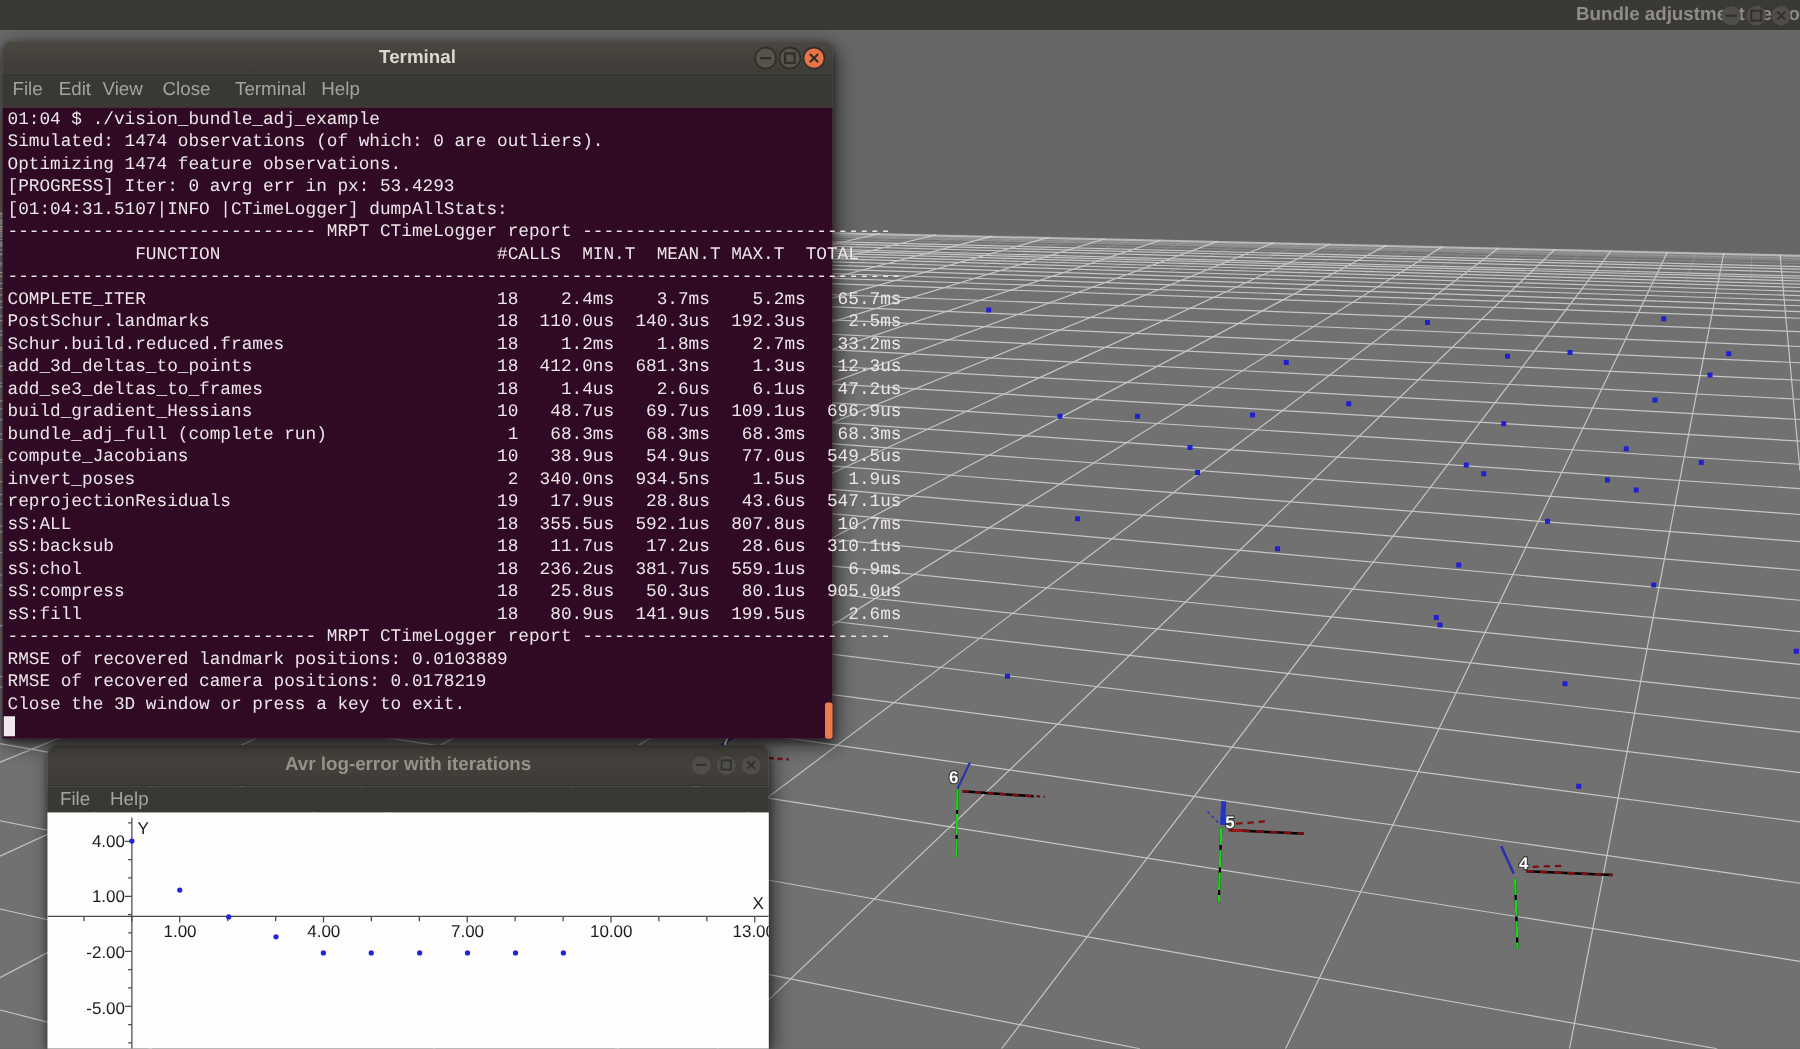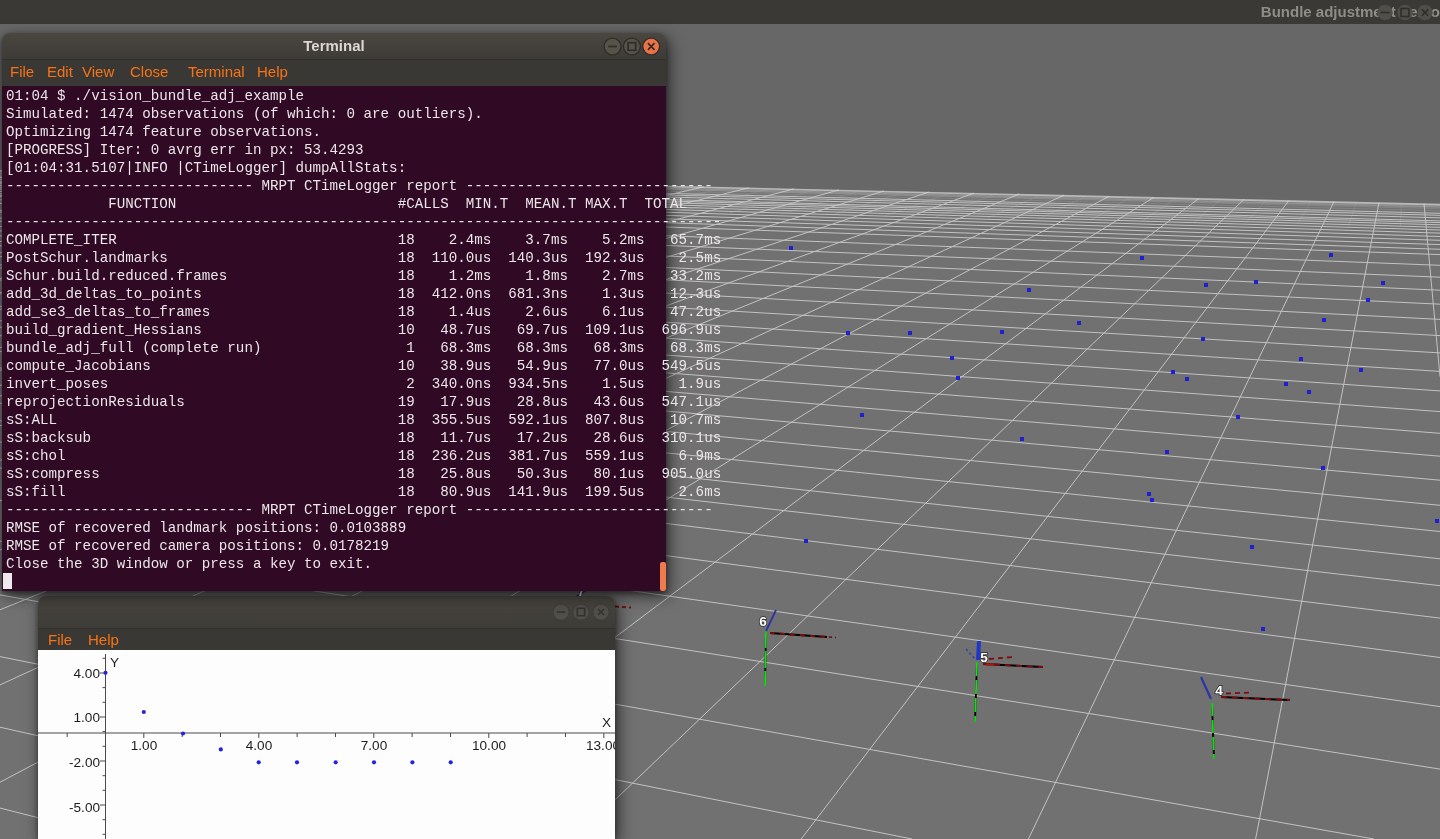--- a/index.html
+++ b/index.html
@@ -2,21 +2,21 @@
 <html><head><meta charset="utf-8"><style>
 *{margin:0;padding:0;box-sizing:border-box}
 html,body{width:1440px;height:839px;overflow:hidden;background:#676767;font-family:"Liberation Sans",sans-serif}
 #screen{position:relative;width:1440px;height:839px}
 #topbar{position:absolute;left:0;top:0;width:1440px;height:24px;background:#3b3935;z-index:5}
 #topbar .t{position:absolute;width:100%;text-align:right;top:3px;font-size:15px;font-weight:bold;color:#8f8d87}
 .win{position:absolute;box-shadow:3px 5px 16px rgba(0,0,0,.6),0 2px 5px rgba(0,0,0,.4);border-radius:8px 8px 0 0}
 .tbar{position:relative;background:linear-gradient(#4a4741,#3d3b36);border-radius:8px 8px 0 0;border-bottom:1px solid #33312d}
 .tbar .t{position:absolute;width:100%;text-align:center;font-weight:bold;color:#dcd8d1;font-size:15px}
 .menu{background:#3a3834;position:relative}
-.menu span{position:absolute;color:#f97316;font-size:15px}
+.menu span{position:absolute;color:#a3a3a3;font-size:15px}
 #term{left:2px;top:33px;width:664px;height:558px;z-index:10}
 #term .tbar{height:27px}
 #term .tbar .t{top:4px}
 #term .menu{height:26px}
 #term .body{position:absolute;top:53px;left:0;right:0;bottom:0;background:#300a24}
 #term pre{position:absolute;left:4px;top:1px;font-family:Liberation Mono, monospace;font-size:14.2px;line-height:18px;color:#ece5ea}
 #cursor{position:absolute;left:1px;top:487px;width:9px;height:16px;background:#efe9ed}
 #sbar{position:absolute;right:0px;top:476px;width:6px;height:29px;background:#ef7a4c;border-radius:2px}
 #plot{left:38px;top:596px;width:577px;height:243px;z-index:9}
 #plot .tbar{height:33px}
@@ -278,20 +278,21 @@
 ----------------------------- MRPT CTimeLogger report -----------------------------
 RMSE of recovered landmark positions: 0.0103889
 RMSE of recovered camera positions: 0.0178219
 Close the 3D window or press a key to exit.</pre>
         <div id="cursor"></div>
         <div id="sbar"></div>
       </div>
 </div>
 <div class="win" id="plot">
   <div class="tbar">
+        <div class="t">Avr log-error with iterations</div>
   <svg width="70" height="33" style="position:absolute;right:0;top:0">
     <g stroke="#413f3a" stroke-width="1.2" fill="#514f4a">
       <circle cx="16" cy="16" r="8.2"></circle>
             <circle cx="36" cy="16" r="8.2"></circle>
             <circle cx="56" cy="16" r="8.2"></circle>
     </g>
     <g stroke="#35332f" stroke-width="1.6" fill="none">
       <line x1="11.9" y1="16" x2="20.1" y2="16"></line>
       <rect x="32.3" y="12.3" width="7.4" height="7.4"></rect>
       <line x1="53" y1="13" x2="59" y2="19"></line>

